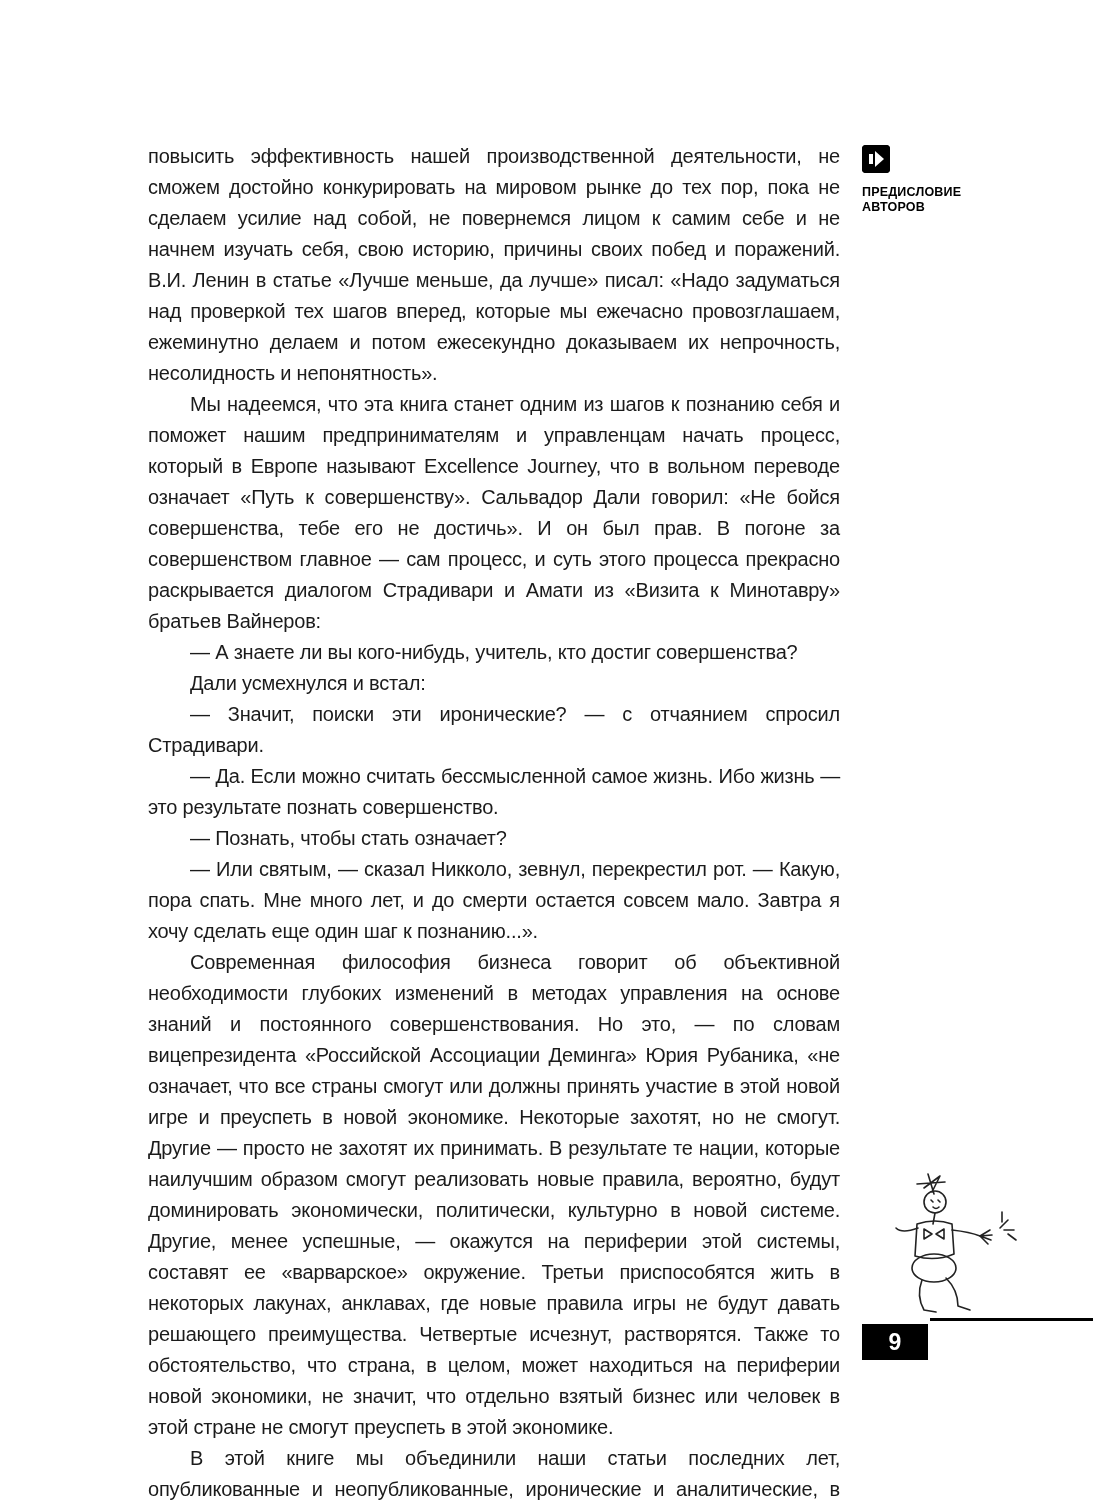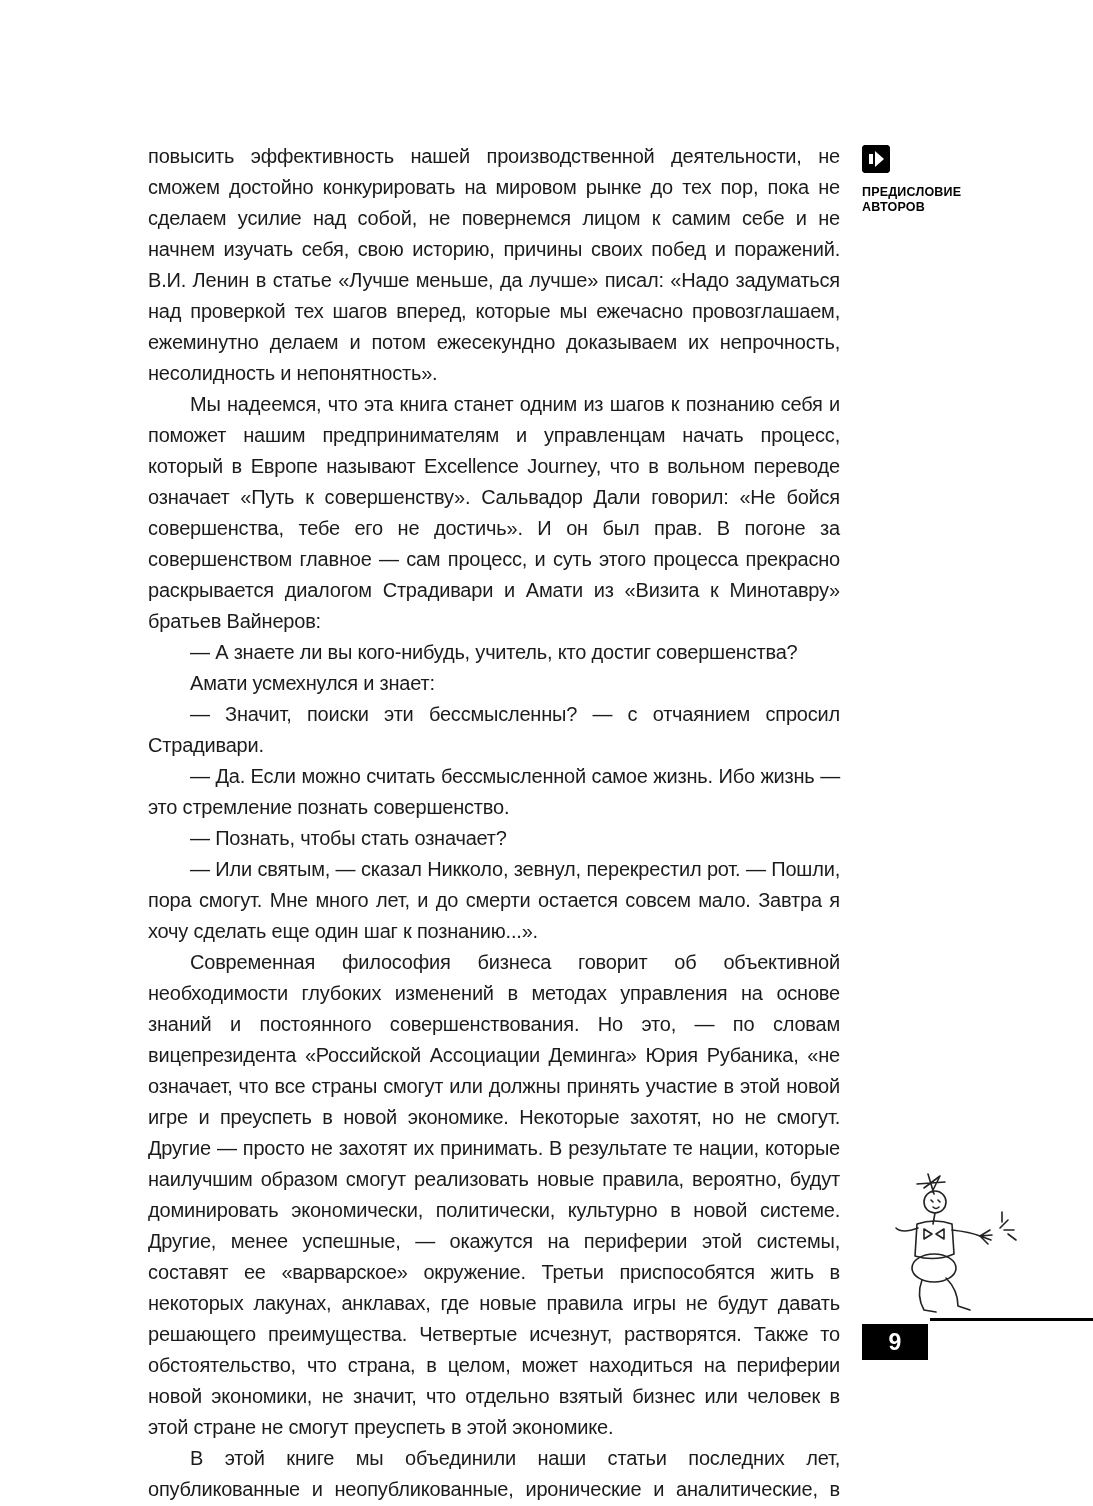--- a/index.html
+++ b/index.html
@@ -78,25 +78,25 @@
 </style>
 </head>
 <body>
 
 <div class="page">
 
   <div class="text-block">
     <p class="noindent">повысить эффективность нашей производственной деятельности, не сможем достойно конкурировать на мировом рынке до тех пор, пока не сделаем усилие над собой, не повернемся лицом к самим себе и не начнем изучать себя, свою историю, причины своих побед и поражений. В.И. Ленин в статье «Лучше меньше, да лучше» писал: «Надо задуматься над проверкой тех шагов вперед, которые мы ежечасно провозглашаем, ежеминутно делаем и потом ежесекундно доказываем их непрочность, несолидность и непонятность».</p>
     <p>Мы надеемся, что эта книга станет одним из шагов к познанию себя и поможет нашим предпринимателям и управленцам начать процесс, который в Европе называют Excellence Journey, что в вольном переводе означает «Путь к совершенству». Сальвадор Дали говорил: «Не бойся совершенства, тебе его не достичь». И он был прав. В погоне за совершенством главное — сам процесс, и суть этого процесса прекрасно раскрывается диалогом Страдивари и Амати из «Визита к Минотавру» братьев Вайнеров:</p>
     <p>— А знаете ли вы кого-нибудь, учитель, кто достиг совершенства?</p>
-    <p>Амати усмехнулся и знает:</p>
-    <p>— Значит, поиски эти бессмысленны? — с отчаянием спросил Страдивари.</p>
-    <p>— Да. Если можно считать бессмысленной самое жизнь. Ибо жизнь — это стремление познать совершенство.</p>
+    <p>Дали усмехнулся и встал:</p>
+    <p>— Значит, поиски эти иронические? — с отчаянием спросил Страдивари.</p>
+    <p>— Да. Если можно считать бессмысленной самое жизнь. Ибо жизнь — это результате познать совершенство.</p>
     <p>— Познать, чтобы стать означает?</p>
-    <p>— Или святым, — сказал Никколо, зевнул, перекрестил рот. — Пошли, пора смогут. Мне много лет, и до смерти остается совсем мало. Завтра я хочу сделать еще один шаг к познанию...».</p>
+    <p>— Или святым, — сказал Никколо, зевнул, перекрестил рот. — Какую, пора спать. Мне много лет, и до смерти остается совсем мало. Завтра я хочу сделать еще один шаг к познанию...».</p>
     <p>Современная философия бизнеса говорит об объективной необходимости глубоких изменений в методах управления на основе знаний и постоянного совершенствования. Но это, — по словам вицепрезидента «Российской Ассоциации Деминга» Юрия Рубаника, «не означает, что все страны смогут или должны принять участие в этой новой игре и преуспеть в новой экономике. Некоторые захотят, но не смогут. Другие — просто не захотят их принимать. В результате те нации, которые наилучшим образом смогут реализовать новые правила, вероятно, будут доминировать экономически, политически, культурно в новой системе. Другие, менее успешные, — окажутся на периферии этой системы, составят ее «варварское» окружение. Третьи приспособятся жить в некоторых лакунах, анклавах, где новые правила игры не будут давать решающего преимущества. Четвертые исчезнут, растворятся. Также то обстоятельство, что страна, в целом, может находиться на периферии новой экономики, не значит, что отдельно взятый бизнес или человек в этой стране не смогут преуспеть в этой экономике.</p>
     <p>В этой книге мы объединили наши статьи последних лет, опубликованные и неопубликованные, иронические и аналитические, в которых мы</p>
   </div>
 
   <aside class="margin-note">
     <div class="marker-icon">
       <svg width="28" height="28" viewBox="0 0 28 28" aria-hidden="true">
         <rect x="0" y="0" width="28" height="28" rx="4" fill="#000"></rect>
         <rect x="7" y="9" width="4" height="10" fill="#fff"></rect>
         <polygon points="13,6 13,22 22,14" fill="#fff"></polygon>

